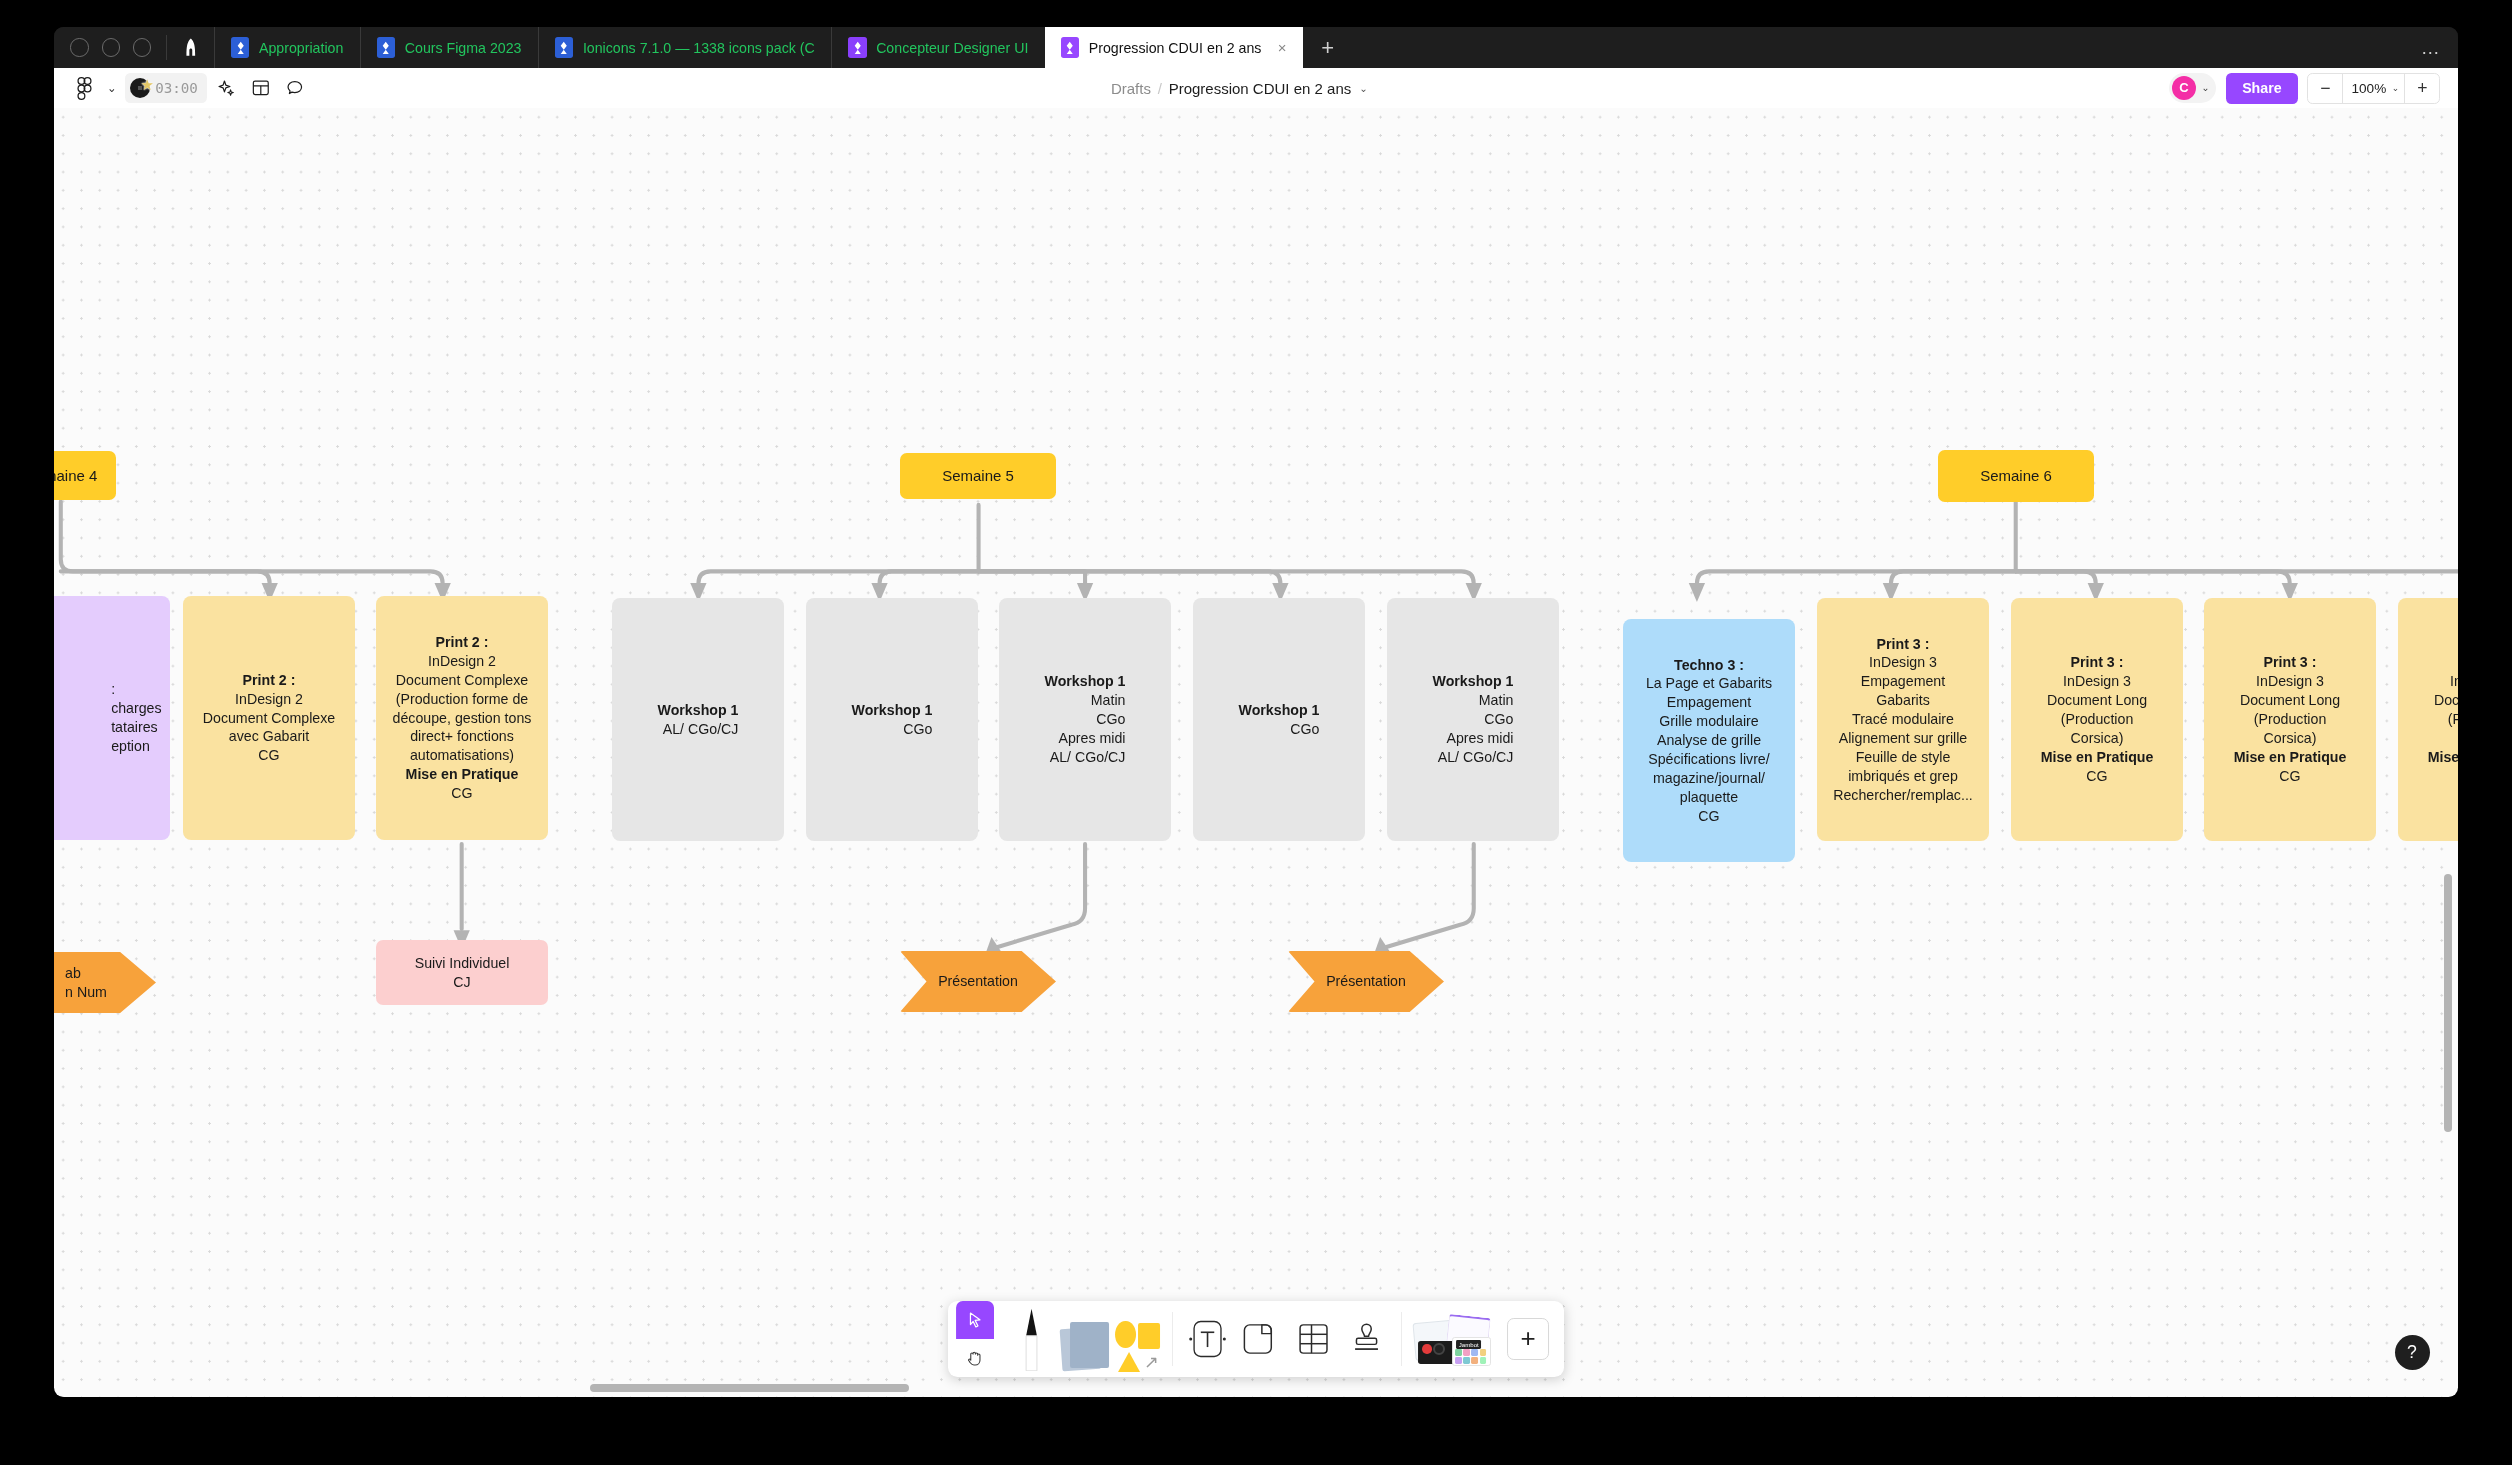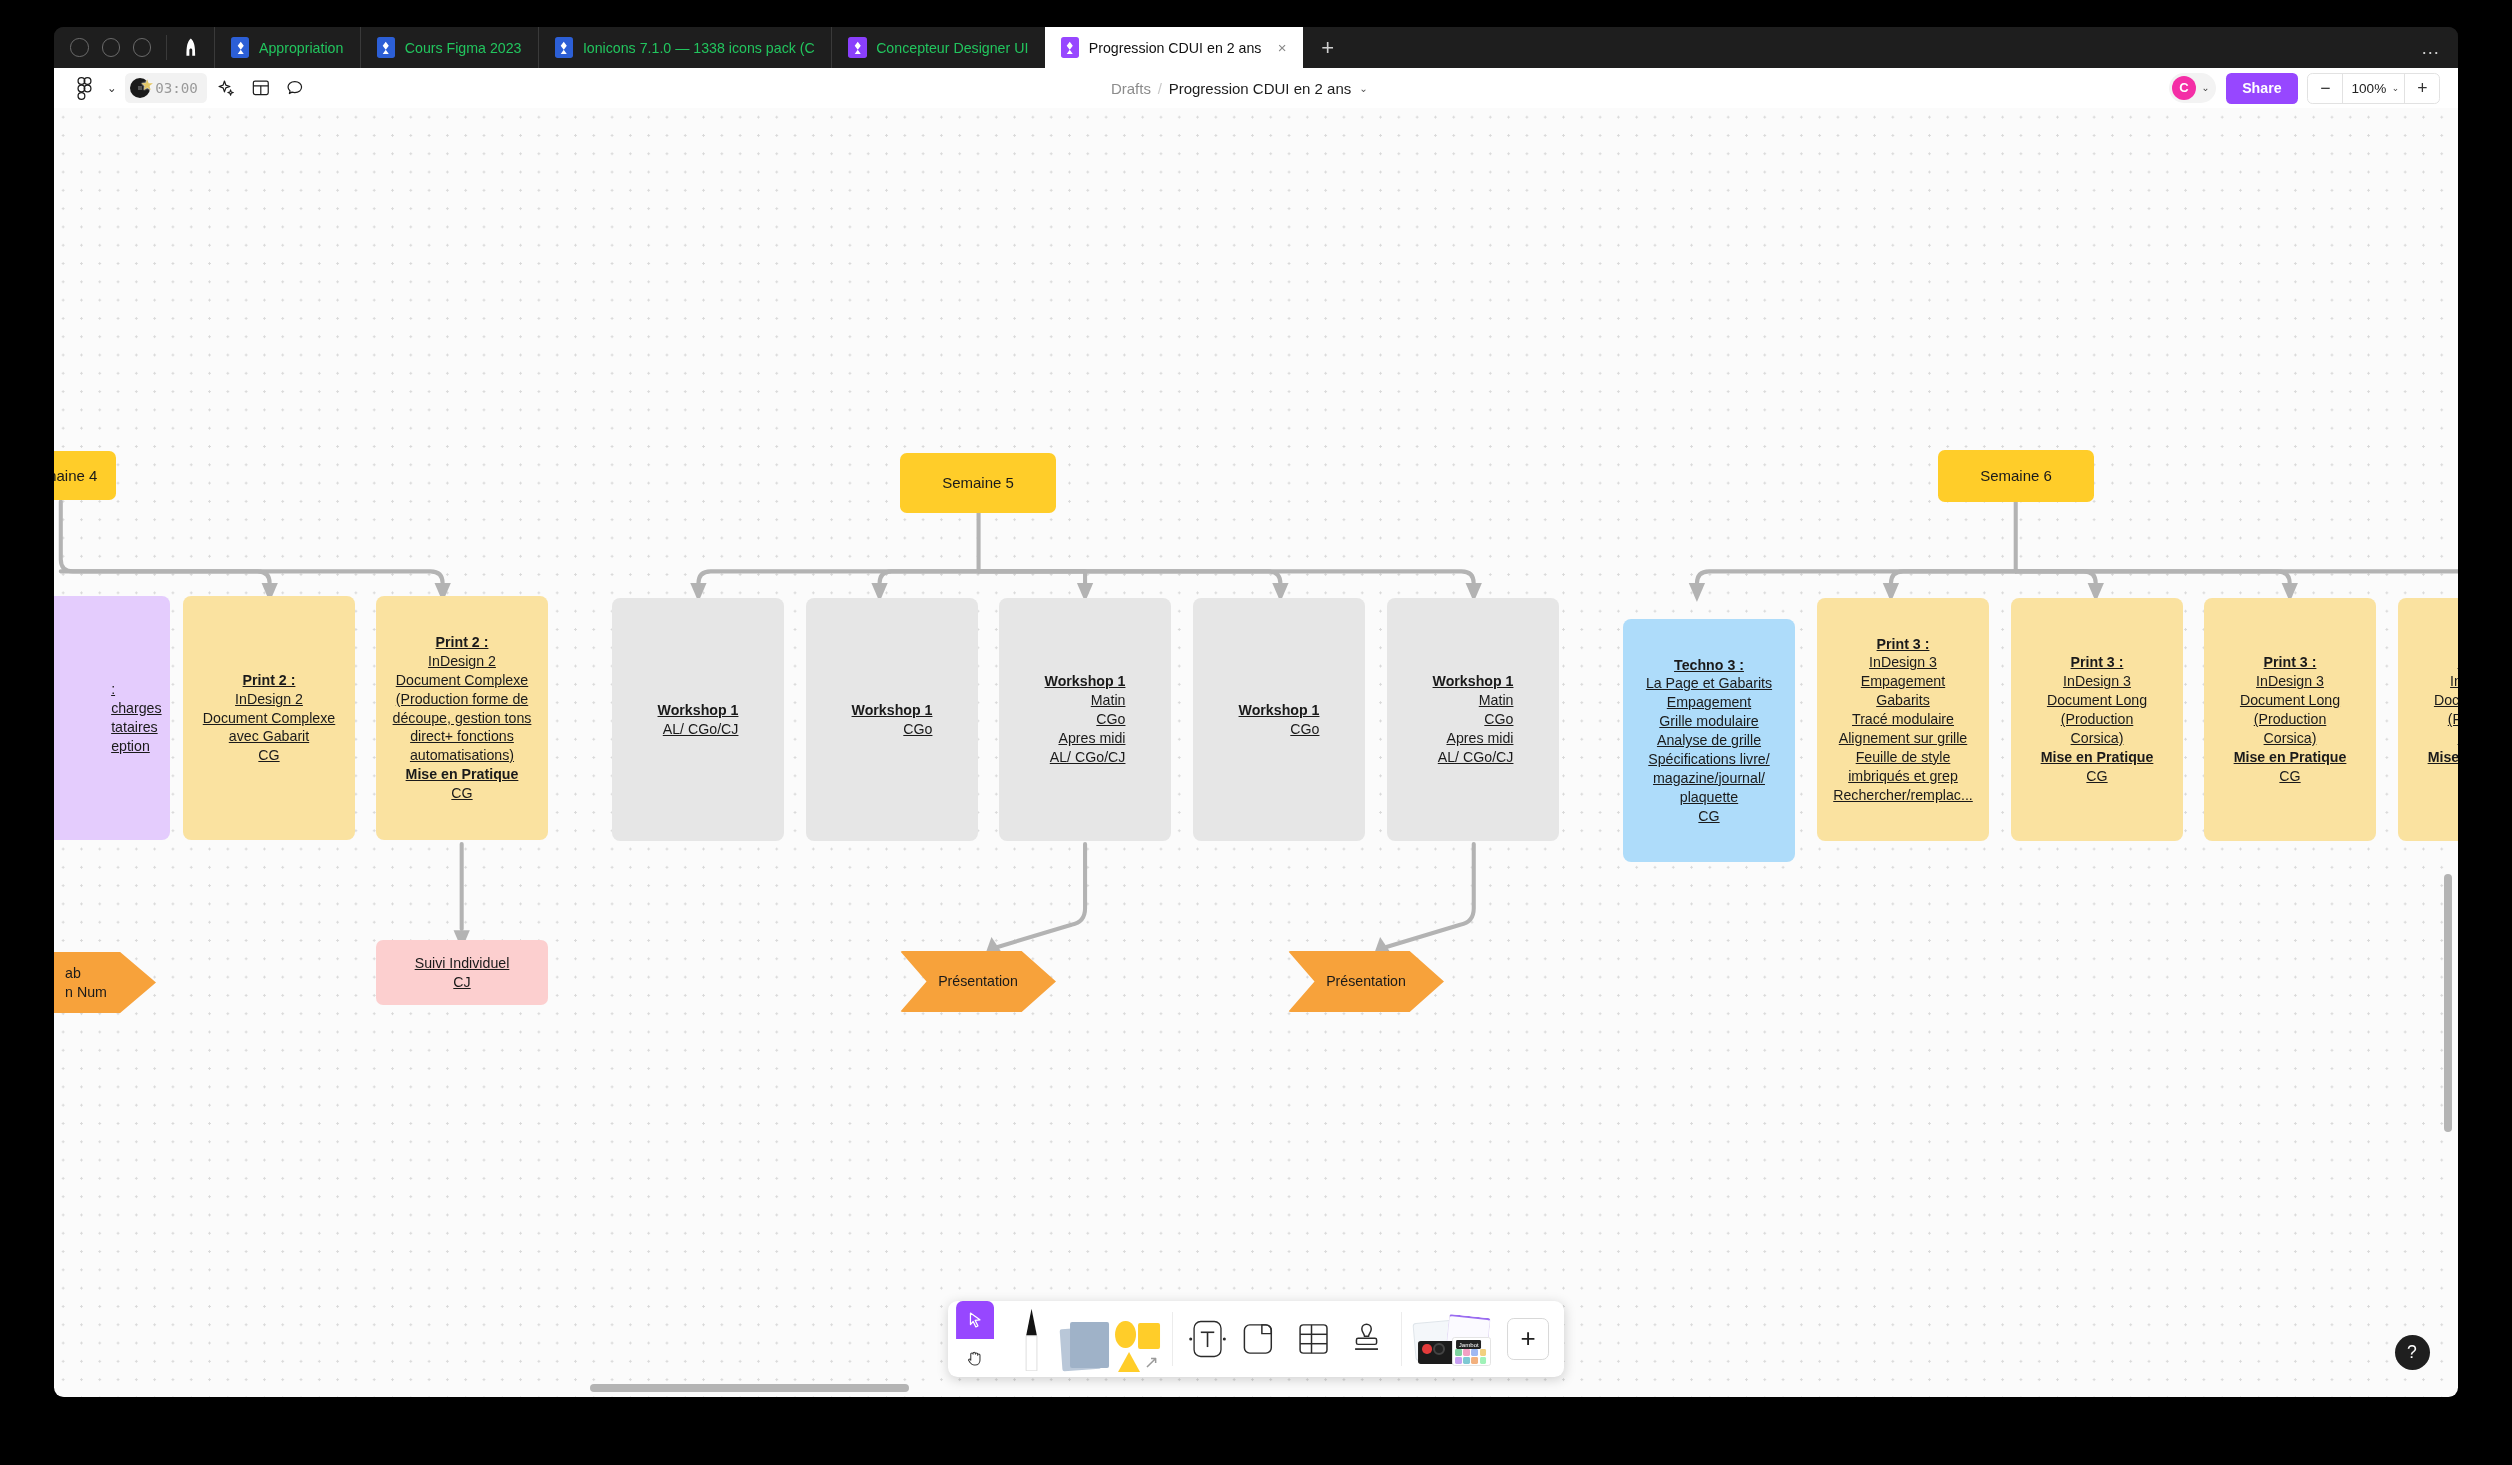--- a/index.html
+++ b/index.html
@@ -128,21 +128,21 @@
     position: absolute;
     display: flex; align-items: center; justify-content: center;
     text-align: center; color: #1a1a1a;
     line-height: 1.33;
     padding: 6.8px 8.1px;
   }
   .week {
     background: #FFCD29; border-radius: 6.8px;
     font-size: 15px;
   }
-  .card { border-radius: 8.1px; font-size: 14.2px; text-decoration: underline; }
+  .card { border-radius: 8.1px; font-size: 14.2px; }
   .card-yellow { background: #FAE2A0; }
   .card-grey   { background: #E6E6E6; text-align: right; }
   .card-blue   { background: #AEDCFA; }
   .card-purple { background: #E4CCFD; }
   .card-pink   { background: #FCCFCF; border-radius: 7px; }
   .chev-shape {
     background: #F7A23B;
     font-size: 14.2px;
     clip-path: polygon(0% 0%, 78% 0%, 100% 50%, 78% 100%, 0% 100%, 17% 50%);
     border-radius: 2.7px;
@@ -374,21 +374,21 @@
         <polygon points="3580,728 3568,700 3592,700"></polygon>
         <polygon points="601,1240 589,1212 613,1212"></polygon>
         <polygon points="1372,1250 1382,1222 1396,1243"></polygon>
         <polygon points="1945,1250 1955,1222 1969,1243"></polygon>
       </g>
     </svg>
 
     <div class="node week" style="left:-47px; top:343px; width:109px; height:49px;">
       <span>Semaine 4</span>
     </div>
-    <div class="node week" style="left:846px; top:345px; width:156px; height:60px;">
+    <div class="node week" style="left:846px; top:345px; width:156px; height:46px;">
       <span>Semaine 5</span>
     </div>
     <div class="node week" style="left:1884px; top:342px; width:156px; height:52px;">
       <span>Semaine 6</span>
     </div>
 
     <div class="node card card-purple" style="left:-20.3px; top:488px; width:136px; height:244px; justify-content:flex-end;">
       <div style="text-align:left;">
         <div> :</div>
         <div>charges</div>

